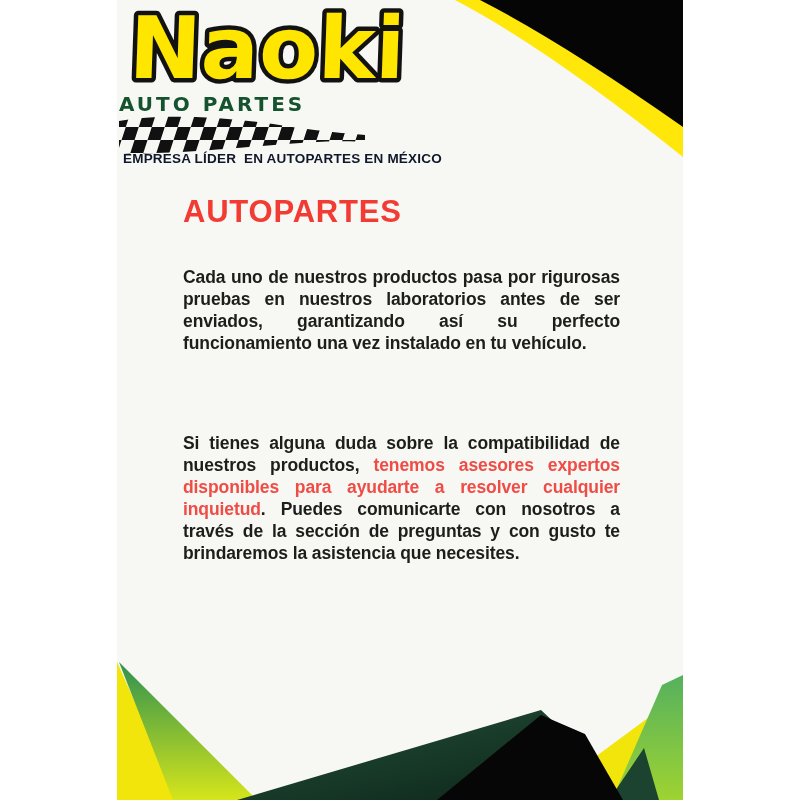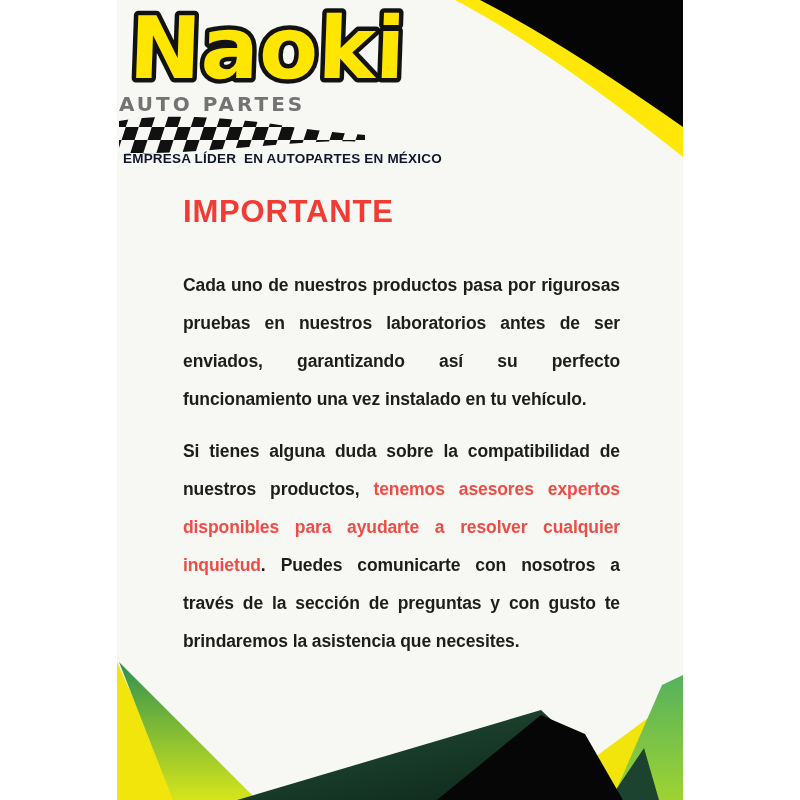--- a/index.html
+++ b/index.html
@@ -6,29 +6,29 @@
   #canvas{position:relative;width:800px;height:800px;background:#ffffff;overflow:hidden;
           font-family:"Liberation Sans",sans-serif;}
   #page{position:absolute;left:117px;top:0;width:566px;height:800px;background:#f7f7f4;overflow:hidden;}
 
   
   #corner-svg{position:absolute;top:0;right:0;width:566px;height:200px;pointer-events:none;}
 
   
   #logo-svg{position:absolute;left:8px;top:-4px;width:300px;height:104px;}
   #logo-subtitle{position:absolute;left:2px;top:92px;font-weight:bold;font-size:20px;
-                 letter-spacing:3px;color:#737373;font-family:"DejaVu Sans",sans-serif;}
+                 letter-spacing:3px;color:#14532d;font-family:"DejaVu Sans",sans-serif;}
   #flag-svg{position:absolute;left:0px;top:114px;width:252px;height:42px;}
   #tagline{position:absolute;left:6px;top:151px;font-weight:bold;font-size:13.5px;
            letter-spacing:0.2px;white-space:pre;}
 
   
   #heading{position:absolute;left:66px;top:194px;font-weight:bold;font-size:31px;letter-spacing:0.8px;}
   .p{position:absolute;left:66px;width:437px;text-align:justify;font-weight:bold;
-     font-size:17.5px;line-height:38px;color:#1d1d1b;letter-spacing:-0.1px;}
+     font-size:17.5px;line-height:22px;color:#1d1d1b;letter-spacing:-0.1px;}
   #p1{top:248px;}
   #p2{top:414px;}
   #p3{top:562px;}
 
   
   #footer-svg{position:absolute;left:0;bottom:0;width:566px;height:200px;pointer-events:none;}
 </style>
 </head>
 <body>
 
@@ -52,21 +52,21 @@
           <rect width="13" height="13" fill="#111111"></rect>
           <rect x="13" y="13" width="13" height="13" fill="#111111"></rect>
         </pattern>
       </defs>
       <path fill="url(#chk)" d="M2,7 C48,-1 115,3 175,13 C210,18 236,20 248,21
                L248,28 C225,26 190,28 145,32 C95,36 35,41 2,39 Z"></path>
     </svg>
 
     <div id="tagline" style="color: #0f172a;">EMPRESA LÍDER  EN AUTOPARTES EN MÉXICO</div>
 
-    <div id="heading" style="color: rgb(242, 59, 51);">IMPORTANTE</div>
+    <div id="heading" style="color: rgb(242, 59, 51);">AUTOPARTES</div>
 
     <p class="p" id="p1">Cada uno de nuestros productos pasa por rigurosas pruebas en nuestros laboratorios antes de ser enviados, garantizando así su perfecto funcionamiento una vez instalado en tu vehículo.</p>
 
     <p class="p" id="p2"><span>Si tienes alguna duda sobre la compatibilidad de nuestros productos, </span><span style="color: rgb(240, 76, 70);">tenemos asesores expertos disponibles para ayudarte a resolver cualquier inquietud</span><span>. Puedes comunicarte con nosotros a través de la sección de preguntas y con gusto te brindaremos la asistencia que necesites.</span></p>
 
 
     <svg id="footer-svg" viewBox="0 0 566 200" aria-hidden="true">
       <defs>
         <linearGradient id="gradLeft" x1="0" y1="0" x2="0" y2="1">
           <stop offset="0" stop-color="#2E9150"></stop>

